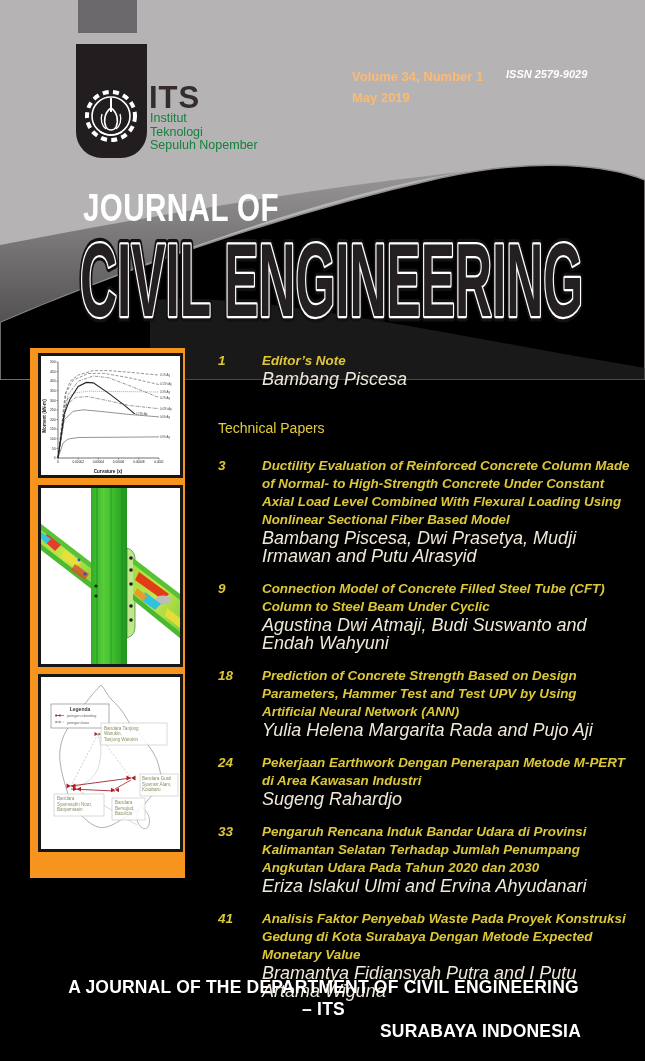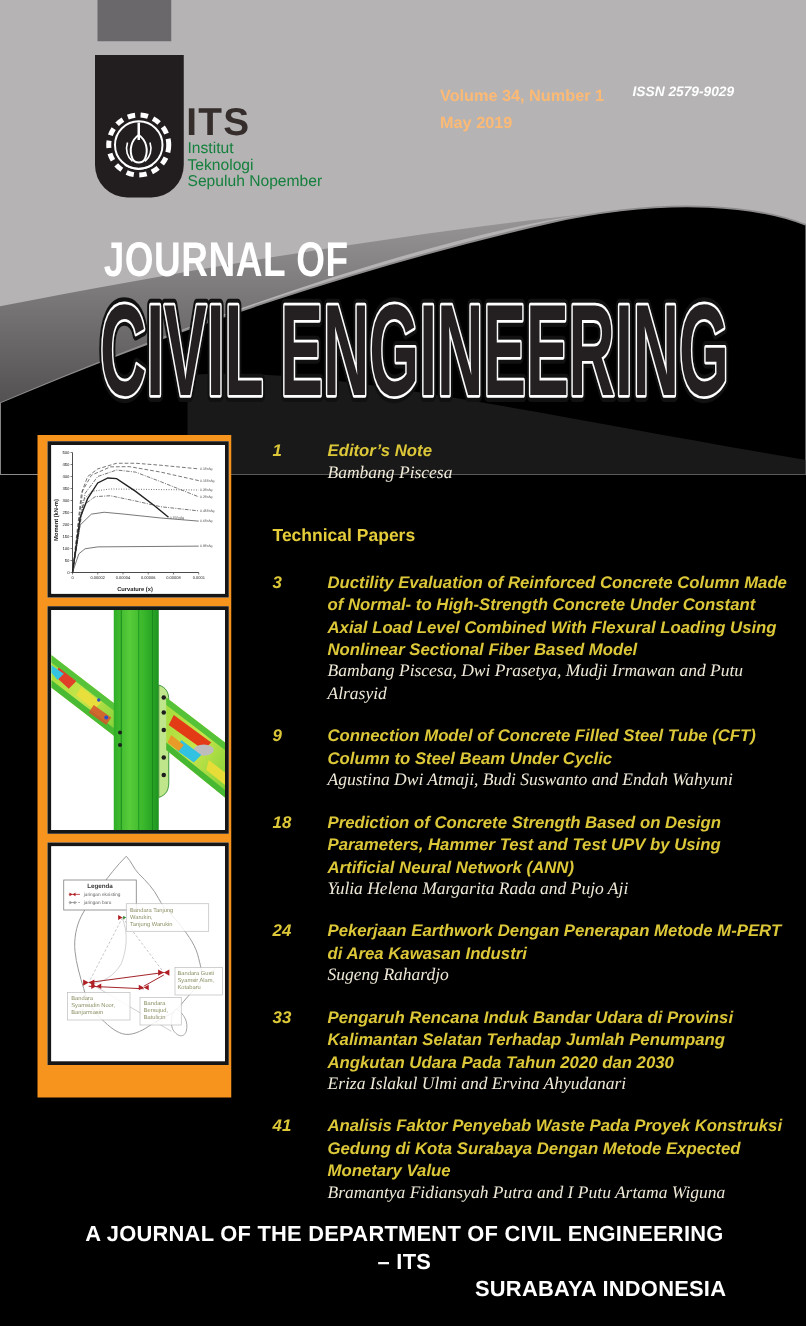--- a/index.html
+++ b/index.html
@@ -20,23 +20,23 @@
         font-size:11px;}
   .journal-of{position:absolute;left:83px;top:186px;color:#fff;font-weight:bold;font-size:37px;
               transform:scale(0.8,1.05);transform-origin:left top;letter-spacing:0.5px;white-space:nowrap;}
   .big-title{position:absolute;left:78px;top:230px;}
   
   .toc{position:absolute;left:218px;top:352px;width:414px;color:#dcc738;}
   .toc-entry{display:flex;margin-bottom:15px;}
   .toc-page{width:44px;flex:none;font-style:italic;font-weight:bold;font-size:13.5px;padding-top:1px;}
   .toc-body{flex:1;}
   .toc-title{font-style:italic;font-weight:600;font-size:13.4px;line-height:18px;color:#dcc738;}
-  .toc-authors{font-family:Liberation Serif, serif;font-style:italic;font-size:14px;
+  .toc-authors{font-family:Liberation Sans, sans-serif;font-style:italic;font-size:18px;
                line-height:18px;color:#efe9d8;}
-  .toc-heading{font-weight:bold;font-size:14px;color:#e5cd3a;margin:32px 0 21px 0;}
+  .toc-heading{font-weight:normal;font-size:14px;color:#e5cd3a;margin:32px 0 21px 0;}
   
   .fig-panel{position:absolute;left:30px;top:348px;width:155px;height:530px;background:#f7941e;}
   .fig-frame{position:absolute;left:8px;width:139px;background:#fff;border:3px solid #161616;
              box-sizing:content-box;}
   #fig1{top:5px;height:119px;}
   #fig2{top:137px;height:176px;}
   #fig3{top:326px;height:172px;}
   
   .footer{position:absolute;left:66px;top:976px;width:515px;color:#fff;font-weight:bold;
           font-size:17.5px;line-height:22px;letter-spacing:0.2px;}

